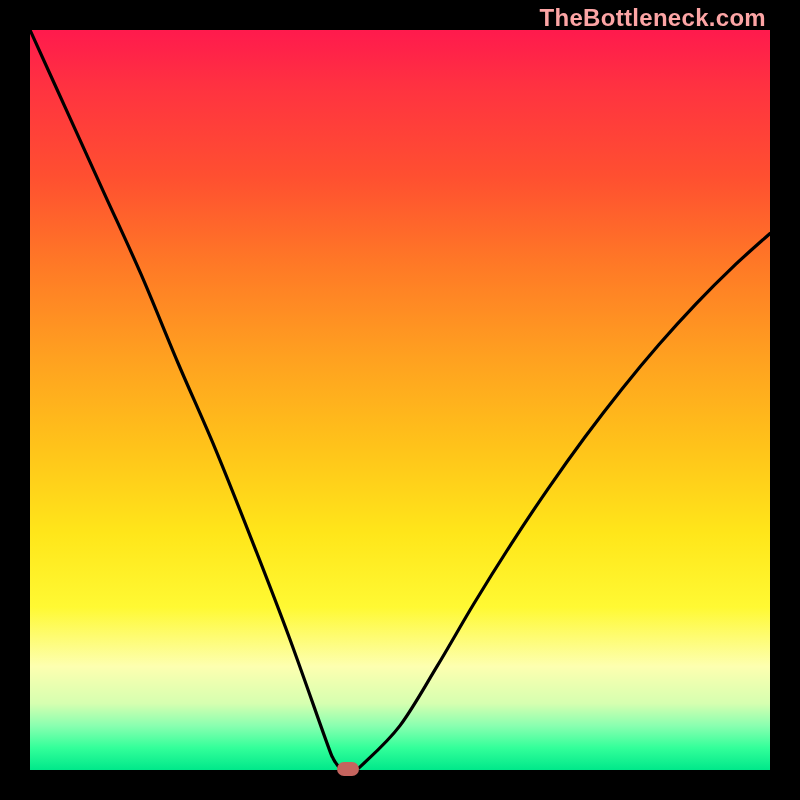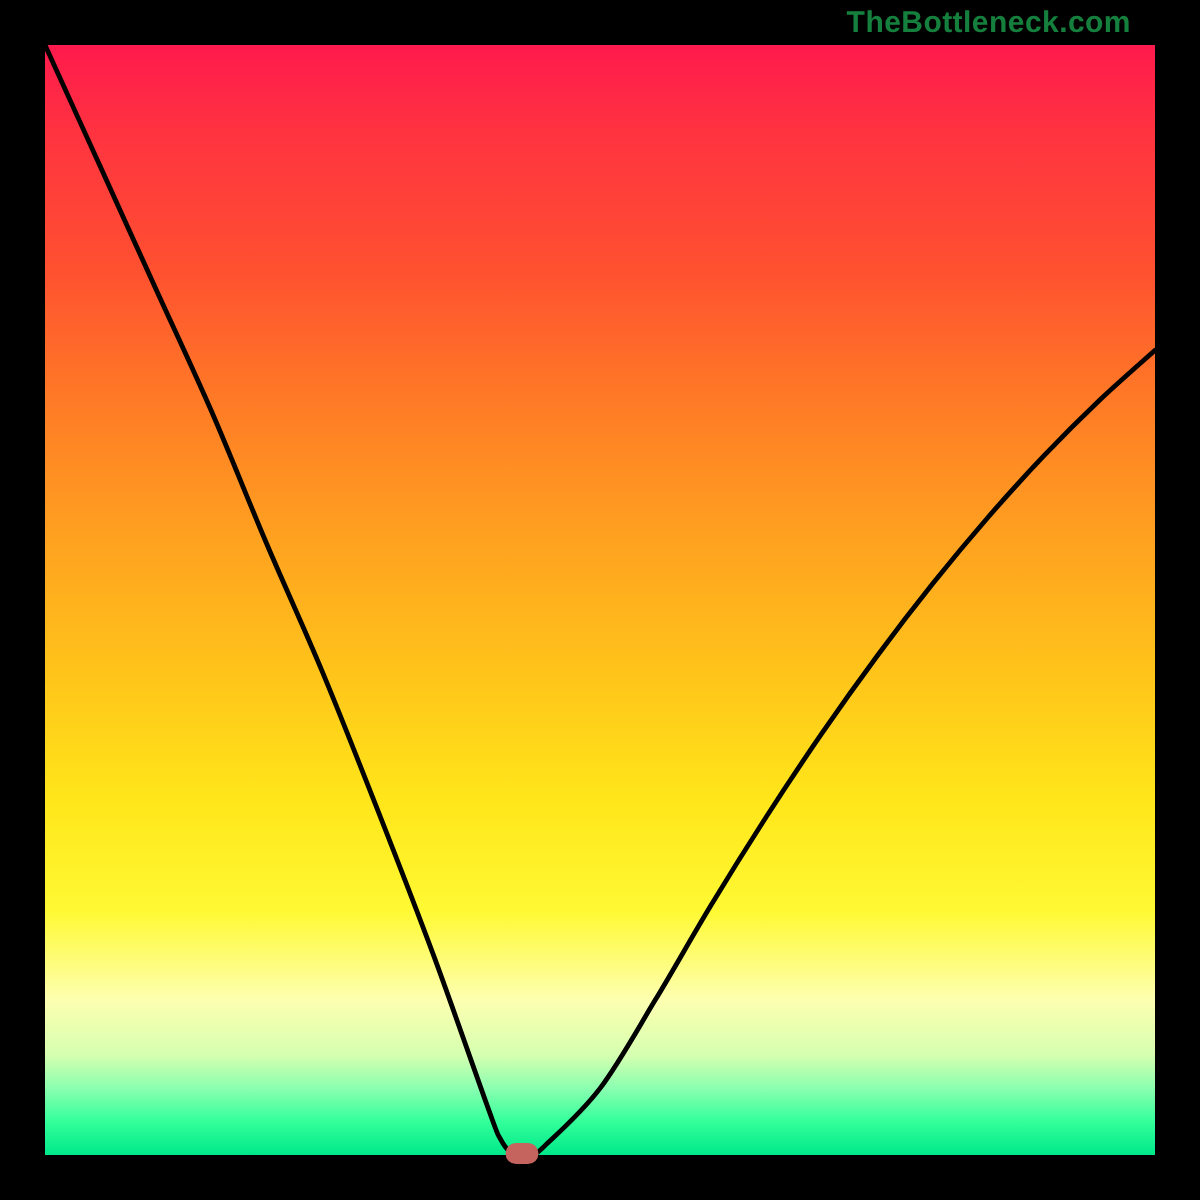--- a/index.html
+++ b/index.html
@@ -38,24 +38,24 @@
       #fdffb0 86%,
       #d6ffb0 91%,
       #8affb0 94%,
       #33ff9a 97%,
       #00e88a 100%
     );
   }
   .watermark {
     position: absolute;
     top: 4px;
-    right: 46px;
-    font-size: 20px;
+    right: 34px;
+    font-size: 24px;
     font-weight: 600;
-    color: #15803d;
+    color: #fca5a5;
     letter-spacing: 0.3px;
   }
   .curve {
     position: absolute;
     top: 30px;
     left: 30px;
     width: 740px;
     height: 740px;
     pointer-events: none;
   }

